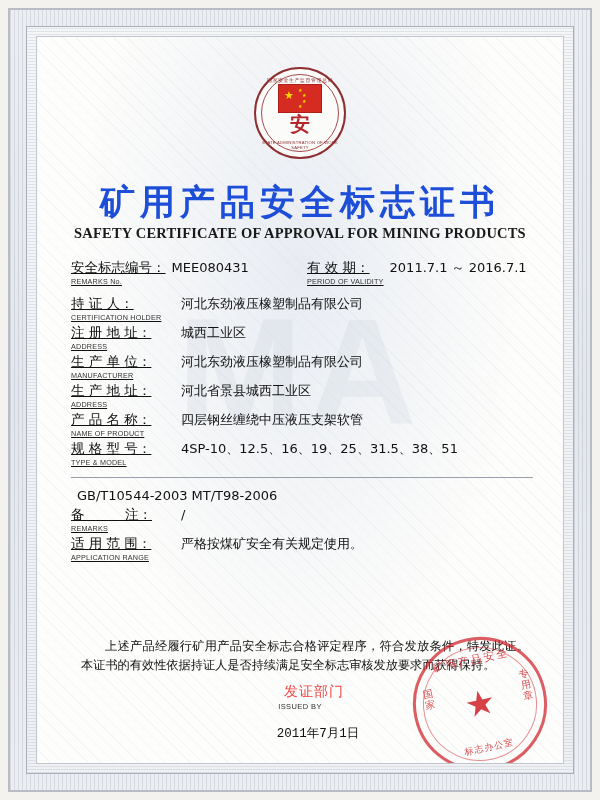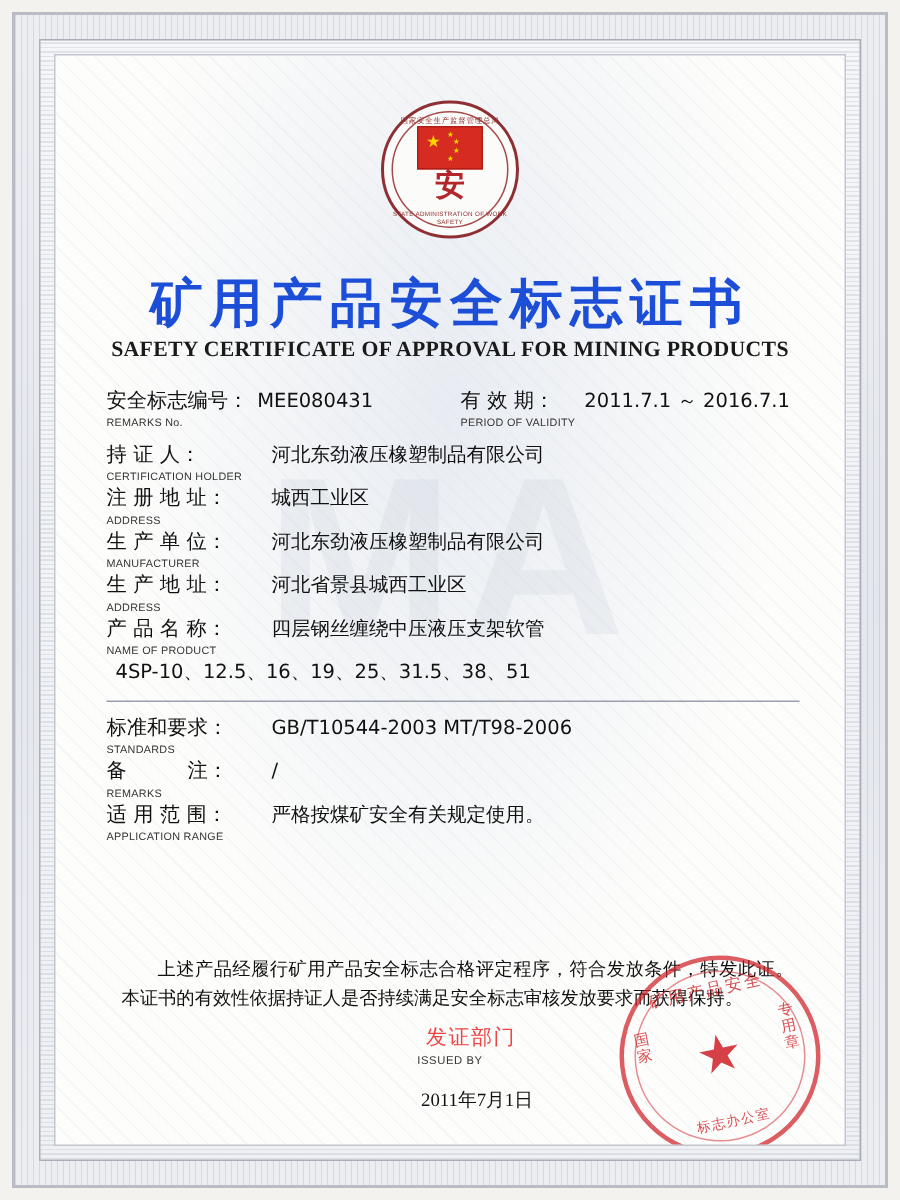--- a/index.html
+++ b/index.html
@@ -172,20 +172,21 @@
     display: flex;
     align-items: flex-start;
     margin-bottom: 2px;
   }
   .lbl {
     flex: 0 0 auto;
     font-size: 13.5px;
     color: #111;
     font-family: "DejaVu Sans", sans-serif;
     line-height: 17px;
+    text-decoration: underline;
   }
   .lbl .cn { letter-spacing: 0px; }
   .sub {
     font-size: 7.2px;
     color: #333;
     font-family: "Liberation Sans", sans-serif;
     letter-spacing: 0.2px;
     line-height: 9px;
     margin-top: 1px;
   }
@@ -247,21 +248,21 @@
     font-family: "Liberation Sans", sans-serif;
     margin-top: 1px;
   }
   .issue-date {
     position: absolute;
     left: 0; right: 0;
     top: 688px;
     text-align: center;
     font-size: 12.5px;
     color: #111;
-    font-family: Liberation Serif, serif;
+    font-family: Liberation Mono, monospace;
     padding-left: 36px;
   }
 
   
   .seal {
     position: absolute;
     left: 376px;
     top: 600px;
     width: 128px;
     height: 128px;
@@ -410,30 +411,30 @@
 
       <div class="row">
         <div class="lbl labelcell">
           <div class="cn">产 品 名 称：</div>
           <div class="sub">NAME OF PRODUCT</div>
         </div>
         <div class="val">四层钢丝缠绕中压液压支架软管</div>
       </div>
 
       <div class="row">
+        <div class="lbl labelcell">
+          <div class="cn">规 格 型 号：</div>
+          <div class="sub">TYPE &amp; MODEL</div>
+        </div>
         <div class="val">4SP-10、12.5、16、19、25、31.5、38、51</div>
       </div>
 
       <hr class="hr">
 
       <div class="row">
-        <div class="lbl labelcell">
-          <div class="cn">标准和要求：</div>
-          <div class="sub">STANDARDS</div>
-        </div>
         <div class="val">GB/T10544-2003 MT/T98-2006</div>
       </div>
 
       <div class="row">
         <div class="lbl labelcell">
           <div class="cn">备　　　注：</div>
           <div class="sub">REMARKS</div>
         </div>
         <div class="val">/</div>
       </div>

